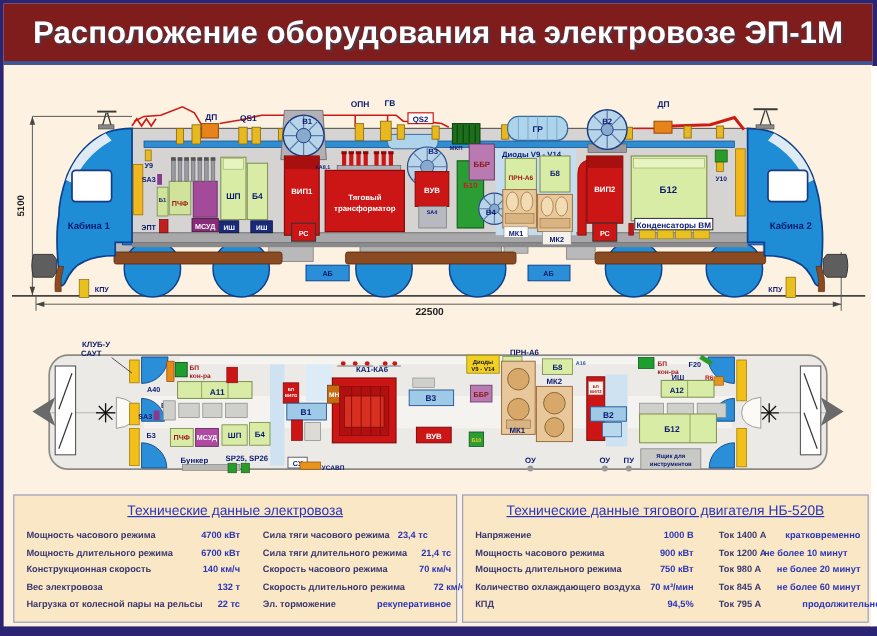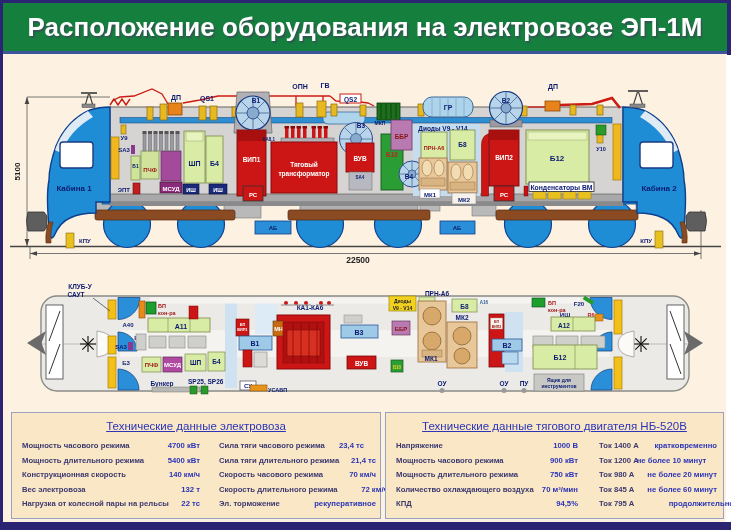--- a/index.html
+++ b/index.html
@@ -1,17 +1,17 @@
 <!DOCTYPE html>
 <html><head><meta charset="utf-8"><style>
 html,body{margin:0;padding:0}
 body{width:731px;height:530px;position:relative;background:#2a2472;font-family:"Liberation Sans",sans-serif;overflow:hidden}
 #page{position:absolute;left:3px;top:3px;width:724px;height:519px;background:#fdf2e1}
 #rightw{position:absolute;left:726px;top:55px;width:5px;height:467px;background:#fff}
-#title{position:absolute;left:3px;top:3px;width:724px;height:48px;background:#15803d;border-bottom:3px solid #3c569c;color:#fff;font-weight:bold;font-size:26px;text-align:center;line-height:48px;text-shadow:1.5px 1.5px 1.5px rgba(60,70,90,.75);letter-spacing:0}
+#title{position:absolute;left:3px;top:3px;width:724px;height:48px;background:#7f1d1d;border-bottom:3px solid #3c569c;color:#fff;font-weight:bold;font-size:26px;text-align:center;line-height:48px;text-shadow:1.5px 1.5px 1.5px rgba(60,70,90,.75);letter-spacing:0}
 svg{position:absolute;left:0;top:0}
 .tbl{position:absolute;background:#f9e7c5;border:1px solid #9aa0c0}
 .tt{color:#2c35b8;font-weight:normal;font-size:11.5px;text-align:center;text-decoration:underline;margin-top:7px}
 .row{position:absolute;font-size:7.7px;font-weight:bold;color:#3b3870;white-space:nowrap}
 .val{color:#2c35b8}
 </style></head>
 <body>
 <div id="page"></div>
 <div id="title">Расположение оборудования на электровозе ЭП-1М</div>
 <div id="rightw"></div>
@@ -507,23 +507,23 @@
 <circle cx="442" cy="390.5" r="2.5" fill="#999"></circle>
     <circle cx="504" cy="390.5" r="2.5" fill="#999"></circle>
     <circle cx="524" cy="390.5" r="2.5" fill="#999"></circle>
 </svg>
 
 <div class="tbl" id="t1" style="left:11px;top:412px;width:368px;height:105px">
 <div class="tt">Технические данные электровоза</div>
 <div class="row" style="left:10px;top:28px">Мощность часового режима</div>
     <div class="row val" style="left:120px;top:28px;width:68px;text-align:right">4700 кВт</div>
 <div class="row" style="left:207px;top:28px">Сила тяги часового режима</div>
-    <div class="row val" style="left:288px;top:28px;width:64px;text-align:right">23,4 тс</div>
+    <div class="row val" style="left:300px;top:28px;width:64px;text-align:center">23,4 тс</div>
 <div class="row" style="left:10px;top:43px">Мощность длительного режима</div>
-    <div class="row val" style="left:120px;top:43px;width:68px;text-align:right">5400 кВт</div>
+    <div class="row val" style="left:120px;top:43px;width:68px;text-align:right">6700 кВт</div>
 <div class="row" style="left:207px;top:43px">Сила тяги длительного режима</div>
     <div class="row val" style="left:300px;top:43px;width:64px;text-align:right">21,4 тс</div>
 <div class="row" style="left:10px;top:57px">Конструкционная скорость</div>
     <div class="row val" style="left:120px;top:57px;width:68px;text-align:right">140 км/ч</div>
 <div class="row" style="left:207px;top:57px">Скорость часового режима</div>
     <div class="row val" style="left:300px;top:57px;width:64px;text-align:right">70 км/ч</div>
 <div class="row" style="left:10px;top:72px">Вес электровоза</div>
     <div class="row val" style="left:120px;top:72px;width:68px;text-align:right">132 т</div>
 <div class="row" style="left:207px;top:72px">Скорость длительного режима</div>
     <div class="row val" style="left:300px;top:72px;width:76px;text-align:right">72 км/ч</div>

